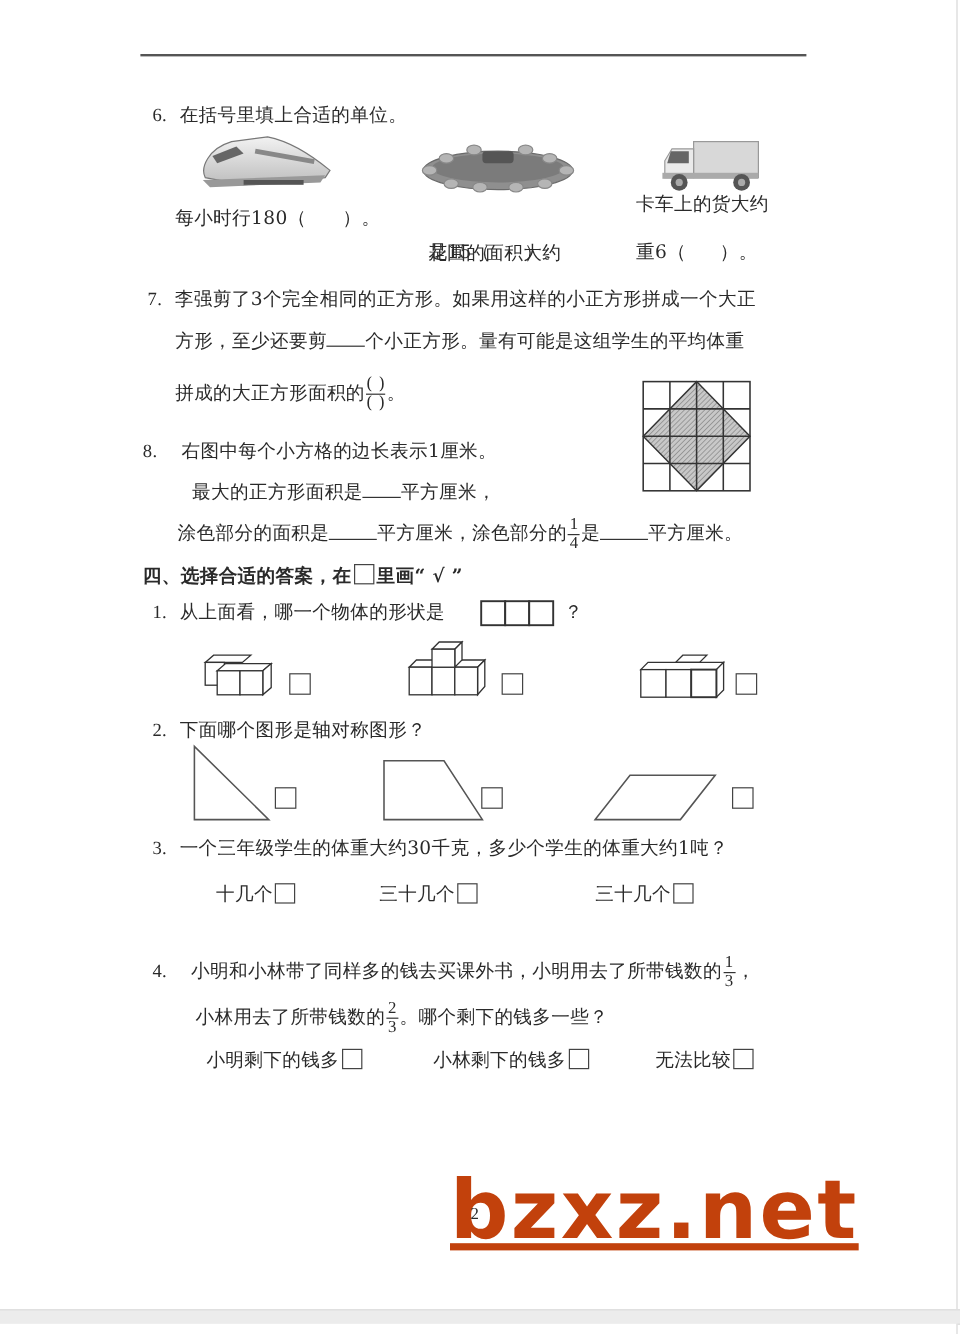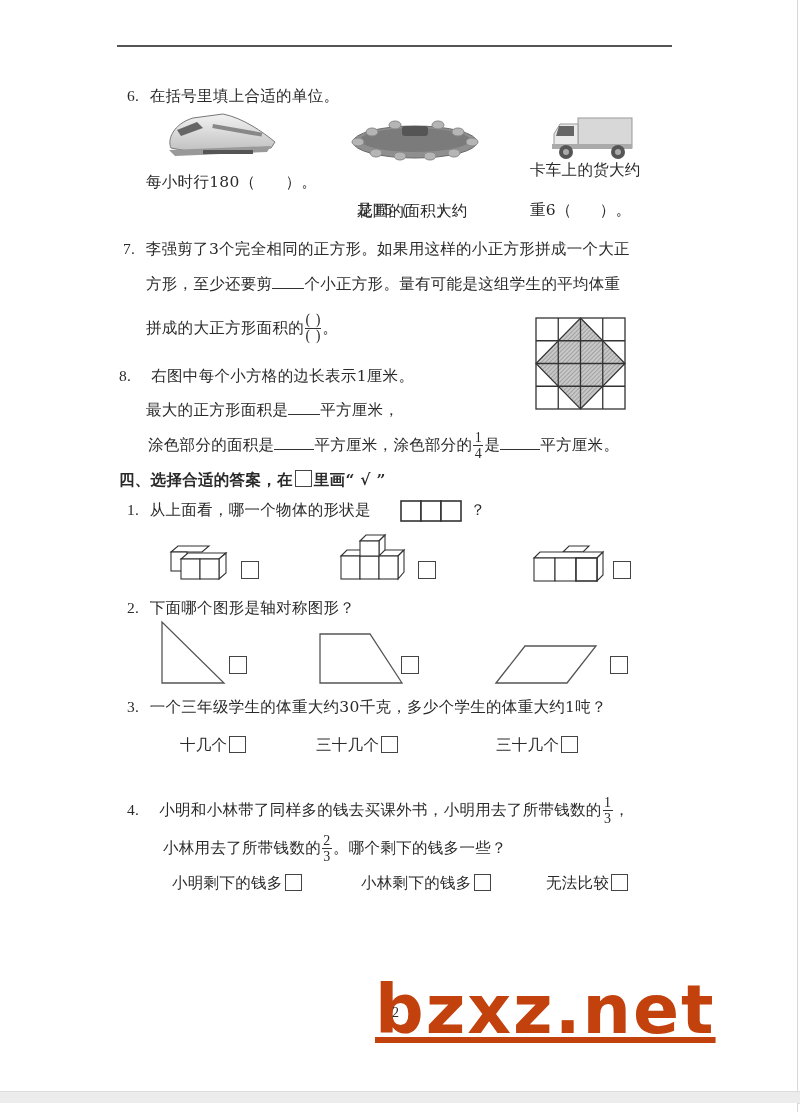--- a/index.html
+++ b/index.html
@@ -128,21 +128,21 @@
       <line x1="67.75" y1="1" x2="67.75" y2="92"></line>
       <line x1="1" y1="23.75" x2="90" y2="23.75"></line>
       <line x1="1" y1="46.5" x2="90" y2="46.5"></line>
       <line x1="1" y1="69.25" x2="90" y2="69.25"></line>
     </g>
   </svg>
 
   <div class="t" style="left:119px;top:366px;">
     <span class="num">8.</span><span style="display:inline-block;width:20px"></span><span>右图中每个小方格的边长表示1厘米。</span>
   </div>
-  <div class="t" style="left:146px;top:399px;">
+  <div class="t" style="left:160px;top:399px;">
     <span>最大的正方形面积是</span><span class="blank" style="width:32px"></span><span>平方厘米，</span>
   </div>
   <div class="t" style="left:148px;top:430px;">
     <span>涂色部分的面积是</span><span class="blank" style="width:40px"></span><span>平方厘米，涂色部分的</span><span class="frac">
         <span class="num">1</span>
         <span class="bar"></span>
         <span class="num">4</span>
       </span><span>是</span><span class="blank" style="width:40px"></span><span>平方厘米。</span>
   </div>
 

